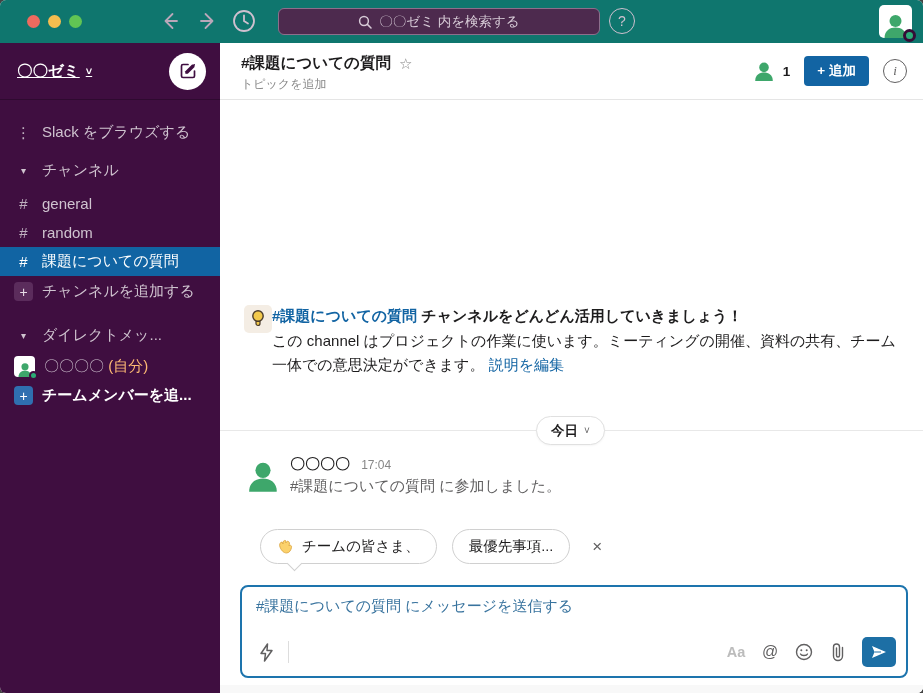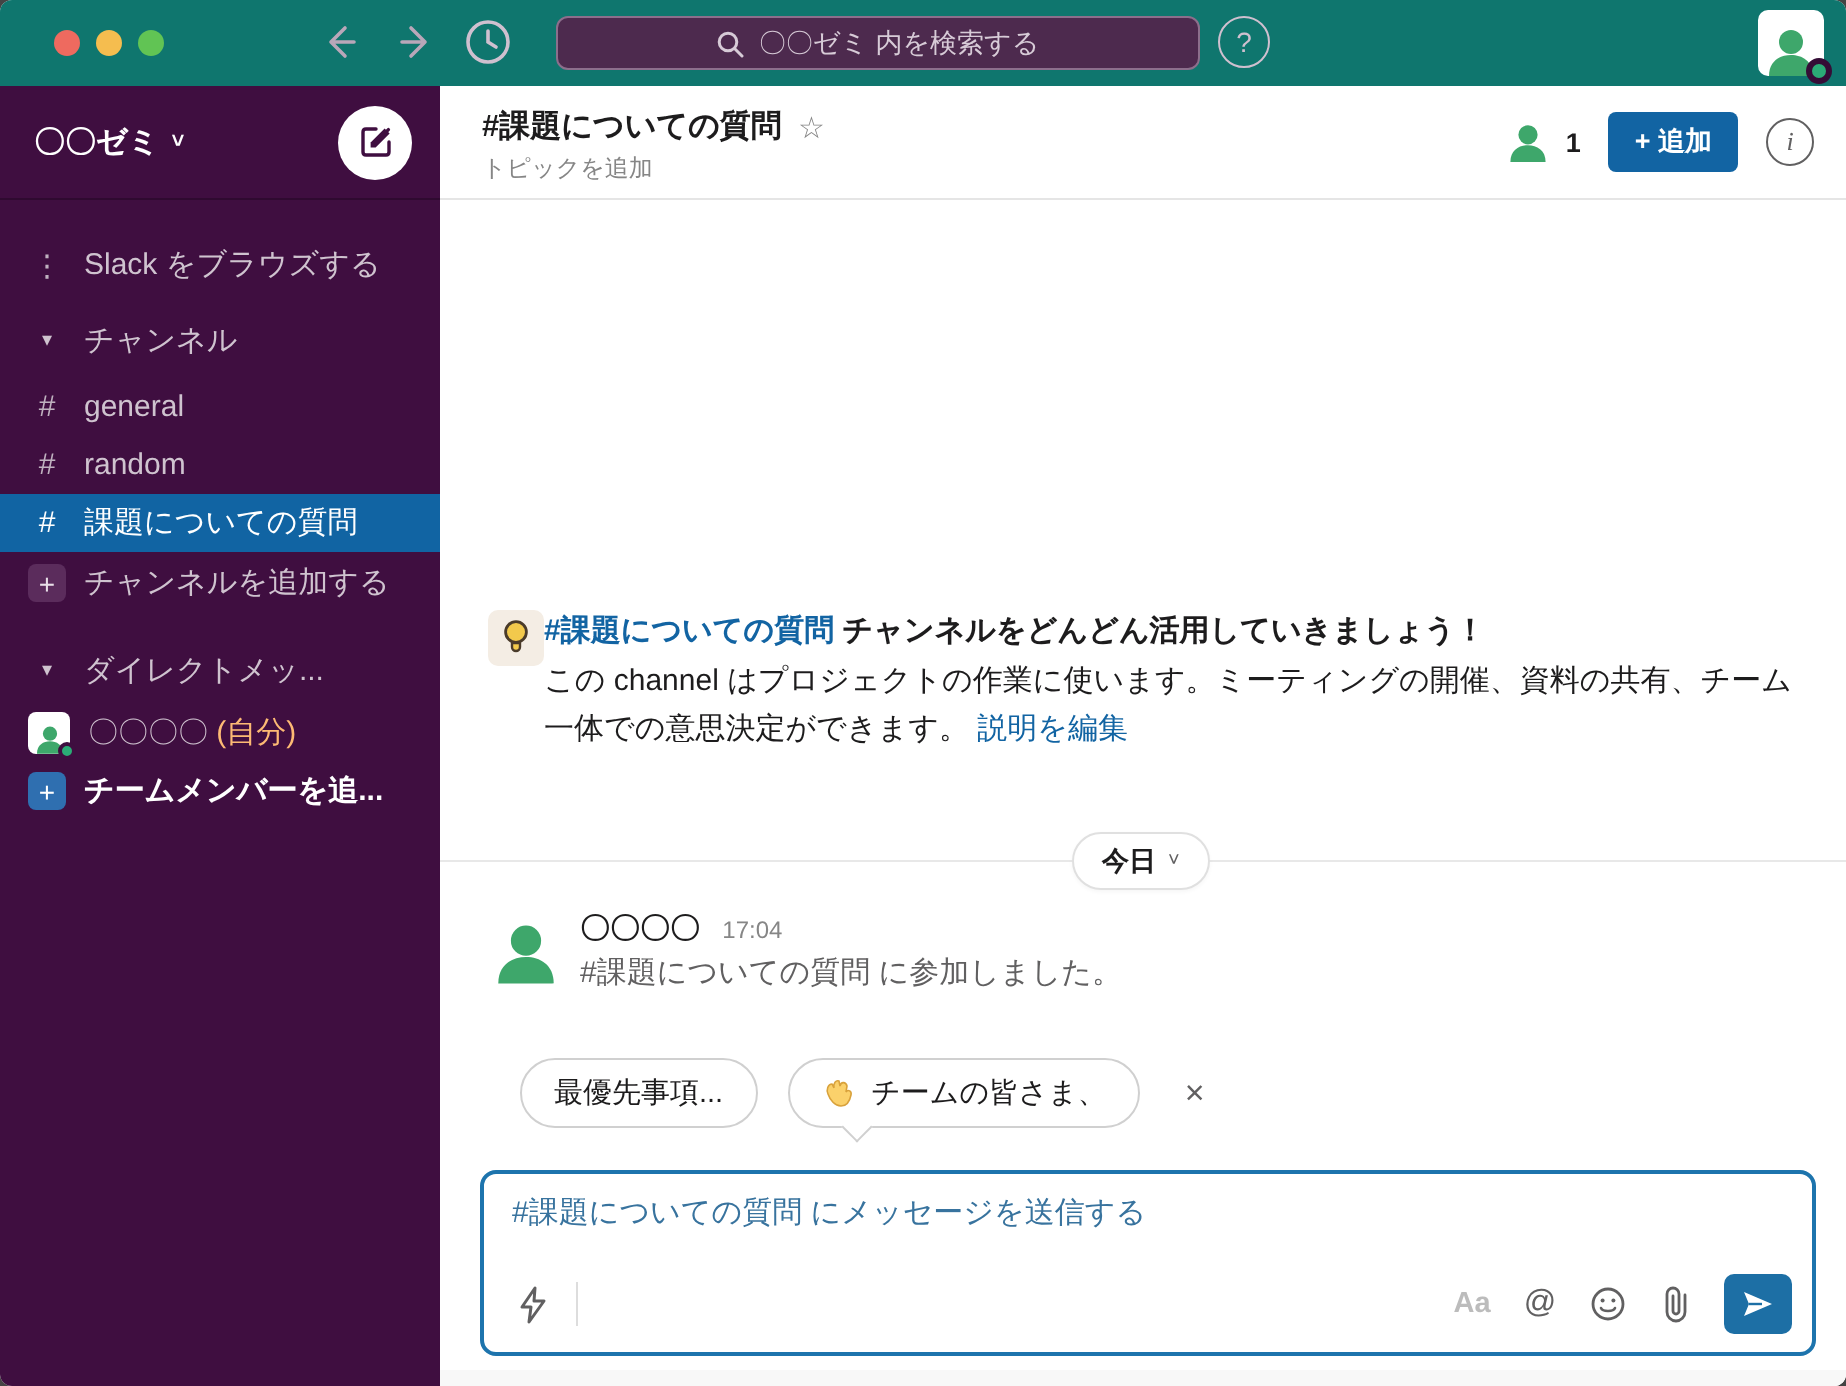--- a/index.html
+++ b/index.html
@@ -20,21 +20,21 @@
   .helpbtn { position:absolute; left:609px; top:8px; width:26px; height:26px; border:1.5px solid #cfc0cf;
              border-radius:50%; color:#cfc0cf; font-size:14px; display:flex; align-items:center; justify-content:center; }
   .top-avatar { position:absolute; right:11px; top:5px; width:33px; height:33px; background:#fff; border-radius:5px;
                 display:flex; align-items:flex-end; justify-content:center; overflow:visible; }
   .presence { position:absolute; right:-4px; bottom:-4px; width:13px; height:13px; border-radius:50%;
               background:#2bac76; border:3px solid #350d36; }
 
   
   .sidebar { position:absolute; left:0; top:43px; width:220px; height:650px; background:#3f0e40; color:#cfc3cf; }
   .ws-row { height:57px; border-bottom:1px solid #2f0a30; display:flex; align-items:center; padding:0 14px 0 17px; }
-  .ws-name { color:#fff; font-weight:bold; font-size:15.5px; display:flex; align-items:center; gap:6px; cursor:pointer; }
+  .ws-name { color:#fff; font-weight:bold; font-size:15.5px; display:flex; align-items:center; gap:6px; cursor:pointer;text-decoration:underline; }
   .ws-chev { font-size:11px; color:#fff; }
   .compose { margin-left:auto; width:37px; height:37px; background:#fff; border-radius:50%;
              display:flex; align-items:center; justify-content:center; cursor:pointer; }
   .side-item { position:absolute; left:0; width:220px; height:29px; display:flex; align-items:center;
                padding-left:16px; gap:11px; font-size:15px; cursor:pointer; }
   .side-item .pre { width:15px; text-align:center; color:#bfb1bf; font-size:15px; flex:0 0 15px; }
   .sel { background:#1164a3; color:#fff; }
   .sel .pre { color:#fff; }
   .section-head { font-size:15px; }
   .tri { font-size:10px; color:#cfc3cf; flex:0 0 15px; text-align:center; }
@@ -282,28 +282,28 @@
         <div>
           <span class="msg-name">〇〇〇〇</span>
           <span class="msg-time">17:04</span>
         </div>
         <div class="msg-body">#課題についての質問 に参加しました。</div>
       </div>
     </div>
 
     <div class="chips">
       <div class="chip">
-        <span>最優先事項...</span>
-      </div>
-      <div class="chip">
         <svg width="17" height="17" viewBox="0 0 17 17">
           <path d="M3 9 C2 7 3 4 5 4 L6 6 C5.5 3.5 7 2 8.5 2.5 L9 5 C9.5 2.5 12 3 12.5 5 L12 8 C13 6.5 15 7.5 14.5 9.5 C14 12 12.5 15 9.5 15 C6.5 15 4 12 3 9 Z" fill="#fbd16b" stroke="#d9a23c" stroke-width="0.8"></path>
         </svg>
         <span>チームの皆さま、</span>
         <span class="chip-tail"></span>
+      </div>
+      <div class="chip">
+        <span>最優先事項...</span>
       </div>
       <div class="chips-close">
         <span>×</span>
       </div>
     </div>
 
     <div class="composer">
       <div class="composer-ph">#課題についての質問 にメッセージを送信する</div>
       <div class="composer-bar">
         <div class="bolt-btn">

